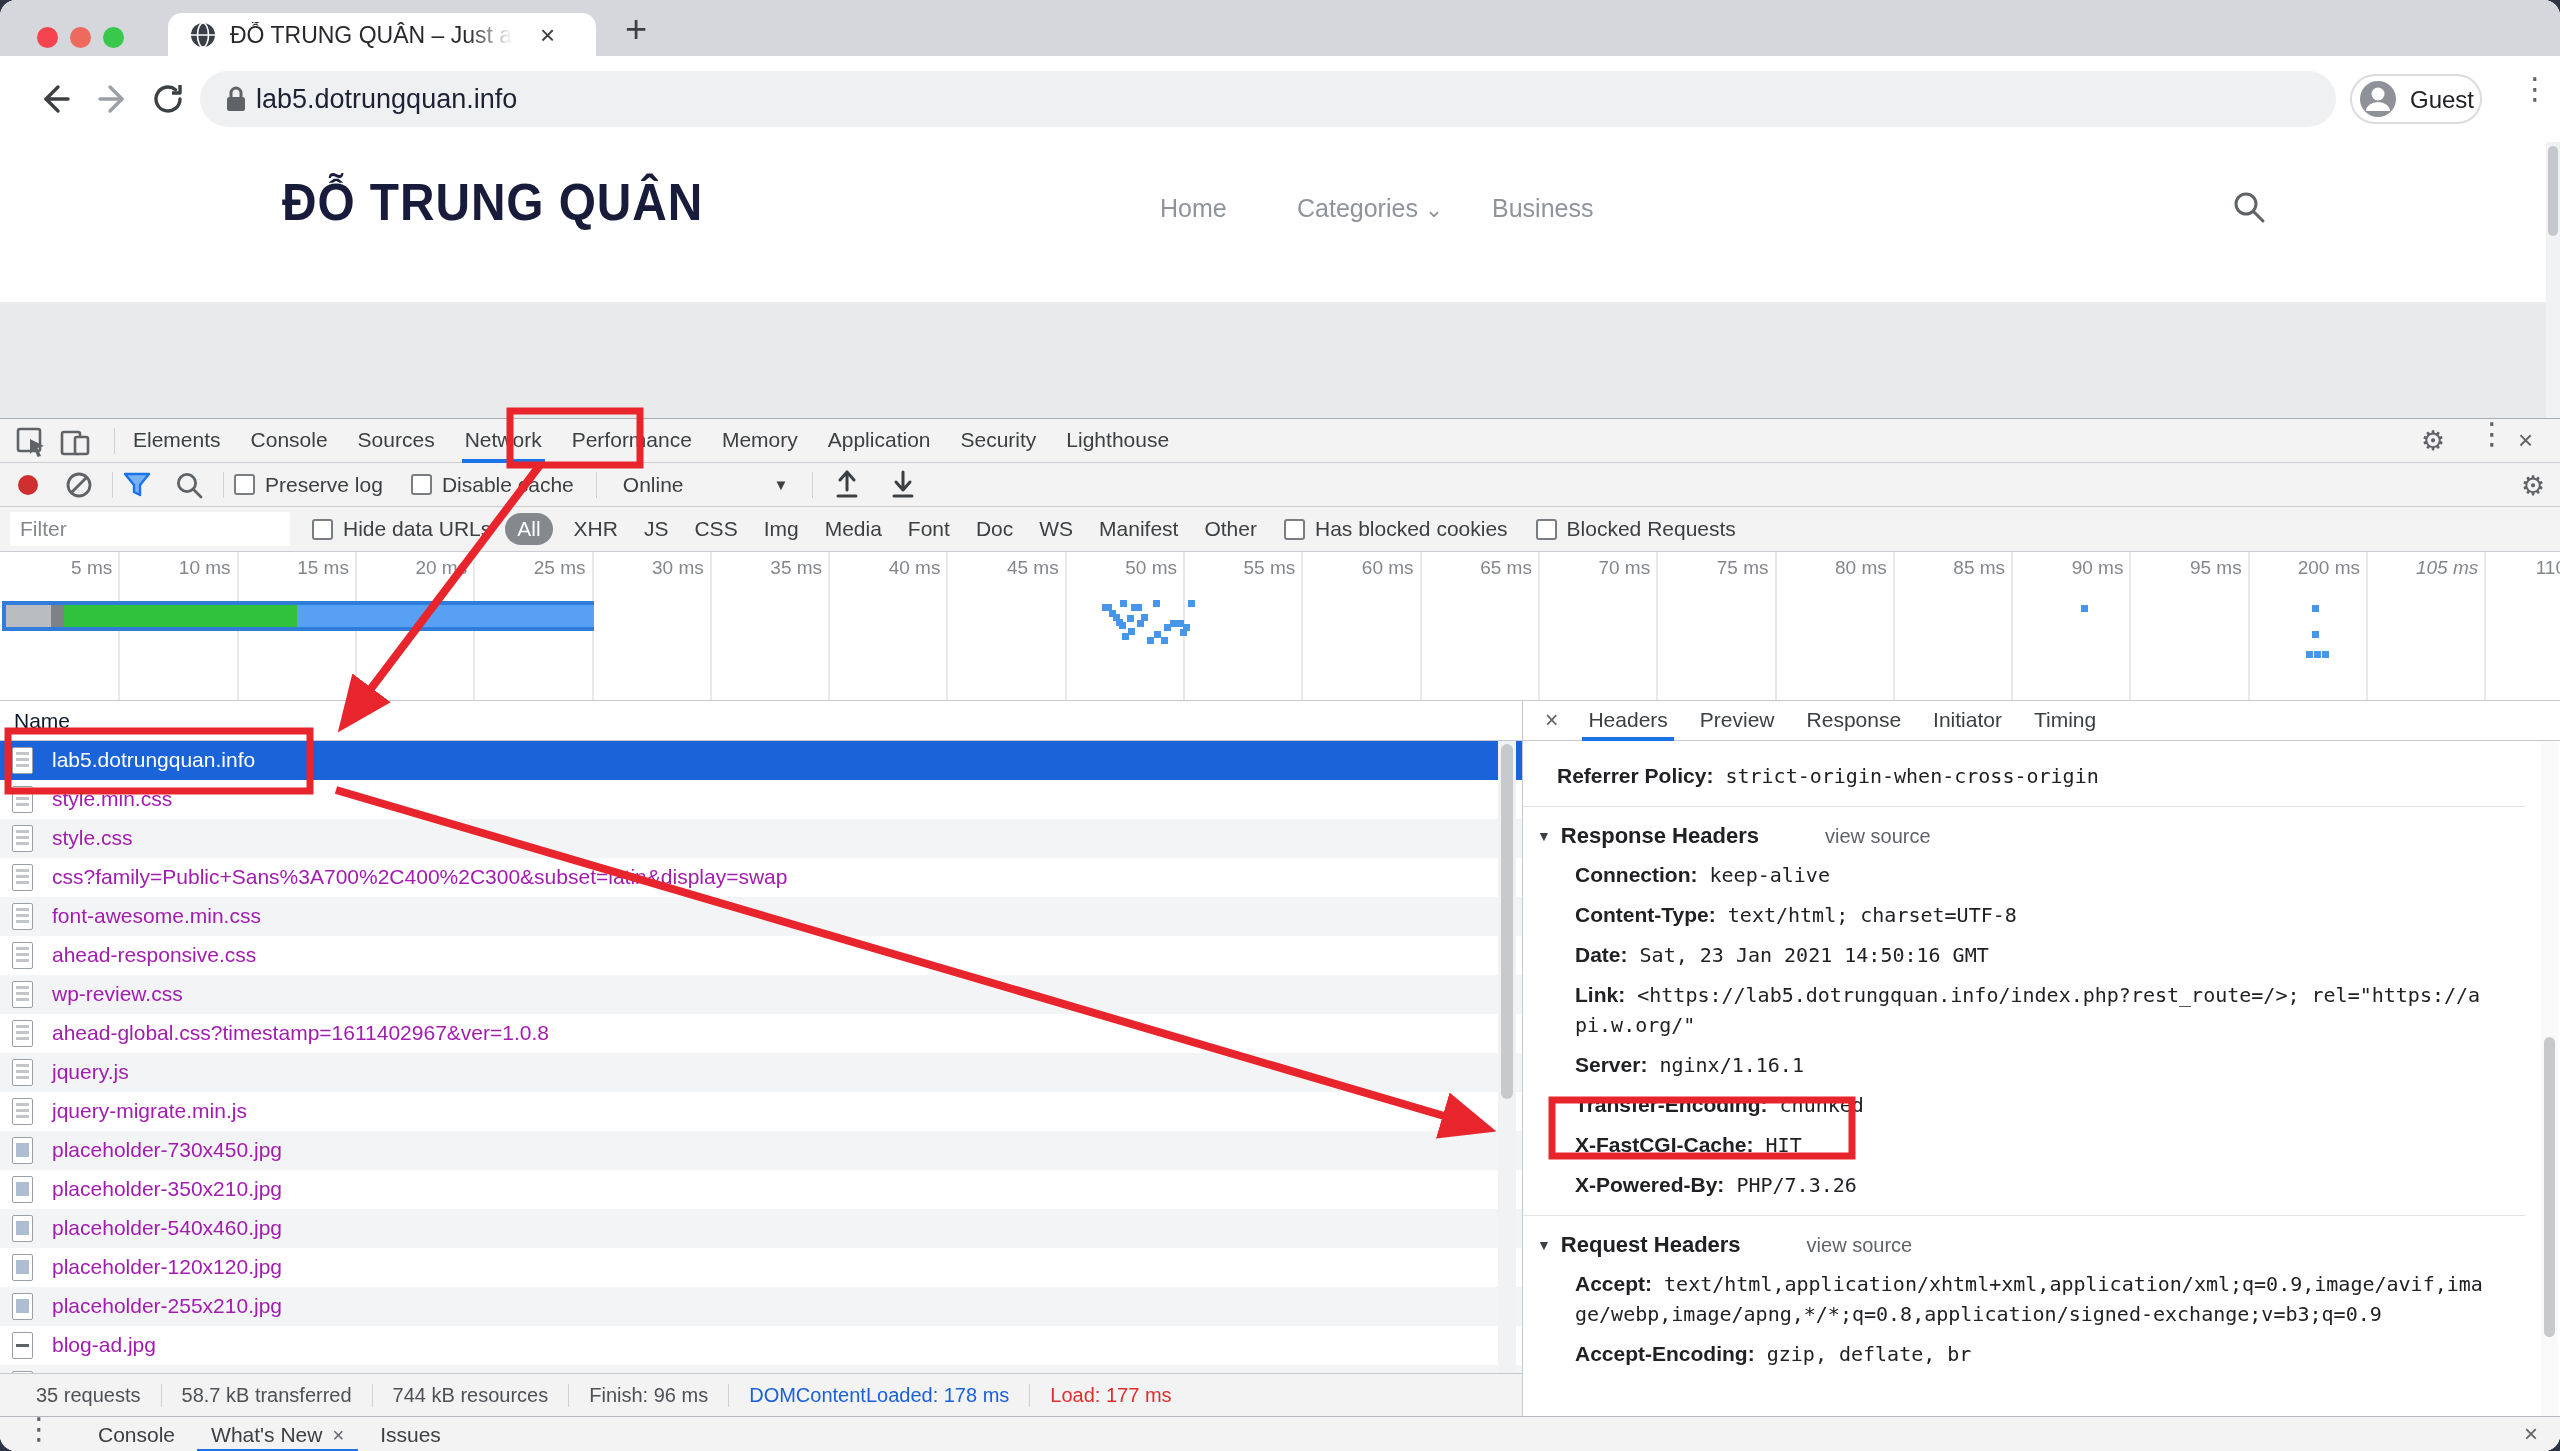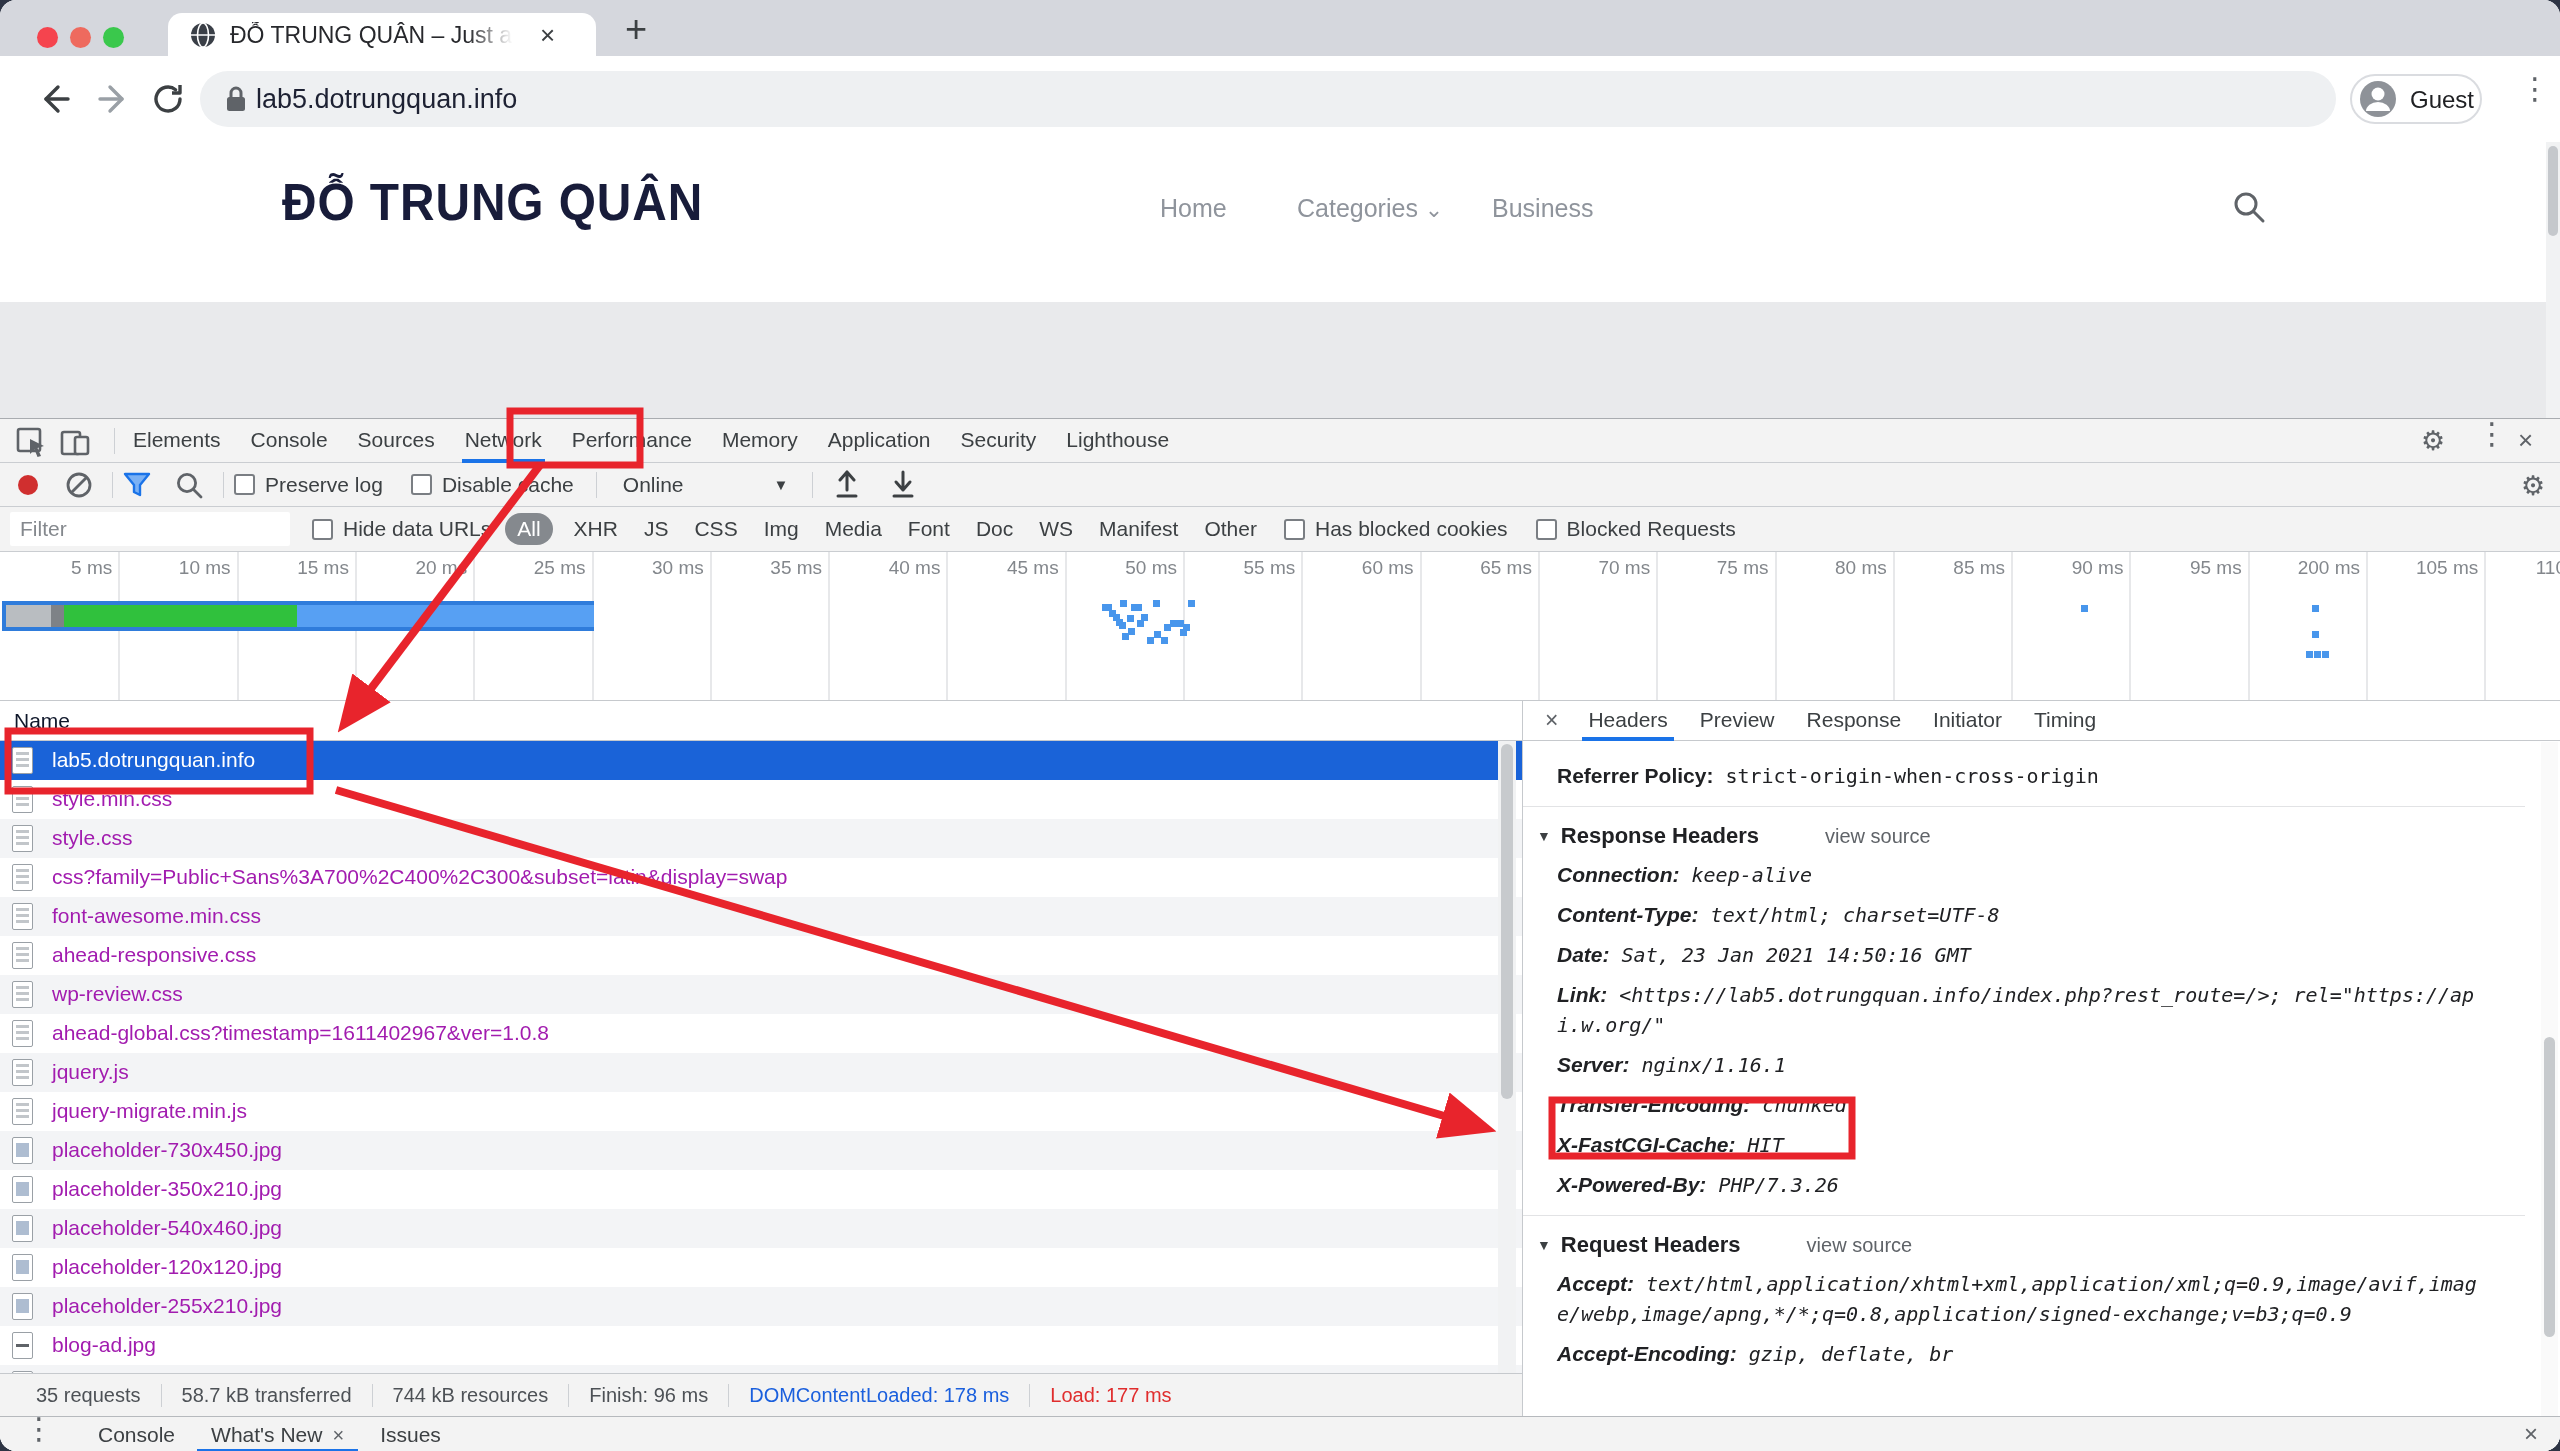--- a/index.html
+++ b/index.html
@@ -82,21 +82,21 @@
   #rp-close{font-size:23px;color:#5f6368;padding:0 14px 0 22px;}
   #rp-content{position:absolute;left:0;top:41px;width:1018px;height:674px;overflow:hidden;padding:14px 50px 0 34px;}
   .hitem{padding:5px 0;line-height:30px;font-size:20px;}
   .hitem .k{font-weight:bold;color:#202124;font-size:21px;}
   .hitem .v{font-family:"DejaVu Sans Mono",monospace;color:#202124;word-break:break-all;}
   .hdr-div{border:0;border-top:1px solid #e2e3e5;margin:10px -34px 10px -34px;}
   .sect{display:flex;align-items:center;padding:6px 0;margin-left:-20px;}
   .tri{font-size:14px;color:#3c4043;margin-right:10px;}
   .sect .t{font-weight:bold;font-size:22px;color:#202124;}
   .vsrc{font-size:20px;color:#5f6368;margin-left:66px;}
-  .indent{font-style:italic;}
+  .indent{margin-left:18px;}
   #rp-scroll{position:absolute;left:2541px;top:741px;width:17px;height:674px;background:#fafafa;}
   #rp-thumb{position:absolute;left:3px;top:295px;width:11px;height:300px;background:#c7cacd;border-radius:6px;}
   
   #anno{position:absolute;left:0;top:0;pointer-events:none;z-index:50;}
   
   .gear{font-family:"DejaVu Sans",sans-serif;font-size:27px;color:#5f6368;}
   svg{display:block;}
 </style>
 </head>
 <body>
@@ -278,21 +278,21 @@
           <div class="glabel" style="left: 1776.8px;">80 ms</div>
           <div class="gline" style="left: 2011.1px;"></div>
           <div class="glabel" style="left: 1895.1px;">85 ms</div>
           <div class="gline" style="left: 2129.4px;"></div>
           <div class="glabel" style="left: 2013.4px;">90 ms</div>
           <div class="gline" style="left: 2247.7px;"></div>
           <div class="glabel" style="left: 2131.7px;">95 ms</div>
           <div class="gline" style="left: 2366px;"></div>
           <div class="glabel" style="left: 2250px;">200 ms</div>
           <div class="gline" style="left: 2484.3px;"></div>
-          <div class="glabel" style="left: 2368.3px;">105 ms</div>
+          <div class="glabel" style="left: 2368.3px; font-style: italic;">105 ms</div>
           <div class="glabel" style="left: 2486.6px;">110 ms</div>
         </div>
       <div id="ovbar">
           <div class="ovseg" style="left: 0px; width: 45px; background: rgb(185, 189, 193);"></div>
           <div class="ovseg" style="left: 45px; width: 13px; background: rgb(126, 130, 135);"></div>
           <div class="ovseg" style="left: 58px; width: 233px; background: rgb(48, 193, 61);"></div>
           <div class="ovseg" style="left: 291px; width: 297px; background: rgb(87, 160, 243);"></div>
         </div>
       <div id="dots">
           <div class="dot" style="left: 1102px; top: 52px;"></div>

